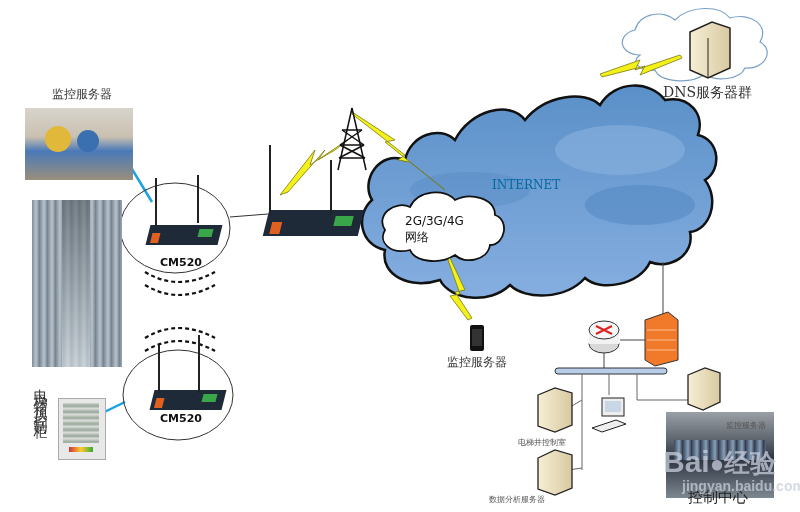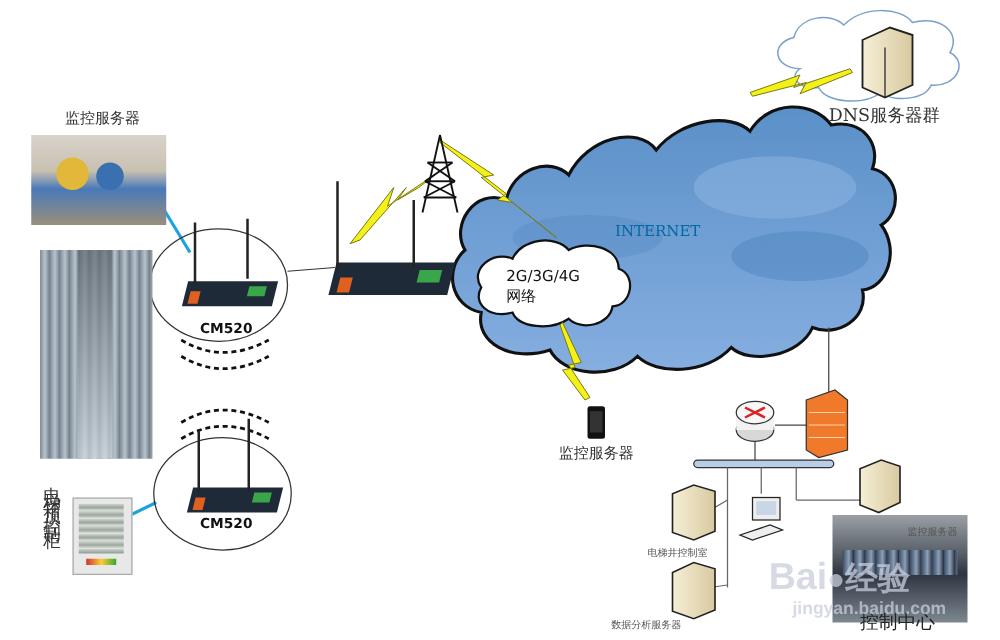--- a/index.html
+++ b/index.html
@@ -3,21 +3,21 @@
 <meta charset="utf-8">
 <style>
   html, body { margin:0; padding:0; background:#ffffff; }
   body { width:800px; height:512px; position:relative; overflow:hidden;
          font-family:"DejaVu Sans", sans-serif; }
   .abs { position:absolute; }
   .label-serif { font-family:"DejaVu Serif", serif; color:#333; }
   .photo { position:absolute; overflow:hidden; }
   svg.layer { position:absolute; left:0; top:0; }
   .vtext { writing-mode:vertical-rl; letter-spacing:6px; font-size:14px; }
-  .watermark { font-family:"Liberation Sans", sans-serif; color:rgba(200,205,220,0.75); font-weight:bold; }
+  .watermark { font-family:"Liberation Sans", sans-serif; color:rgba(200,205,220,0.75); font-weight:bold;margin-left:48px; }
 </style>
 </head>
 <body>
 
 <svg class="layer" width="800" height="512" viewBox="0 0 800 512">
   <defs>
     <linearGradient id="cloudGrad" x1="0" y1="0" x2="0" y2="1">
       <stop offset="0" stop-color="#5a90c8"></stop>
       <stop offset="1" stop-color="#86aee0"></stop>
     </linearGradient>

